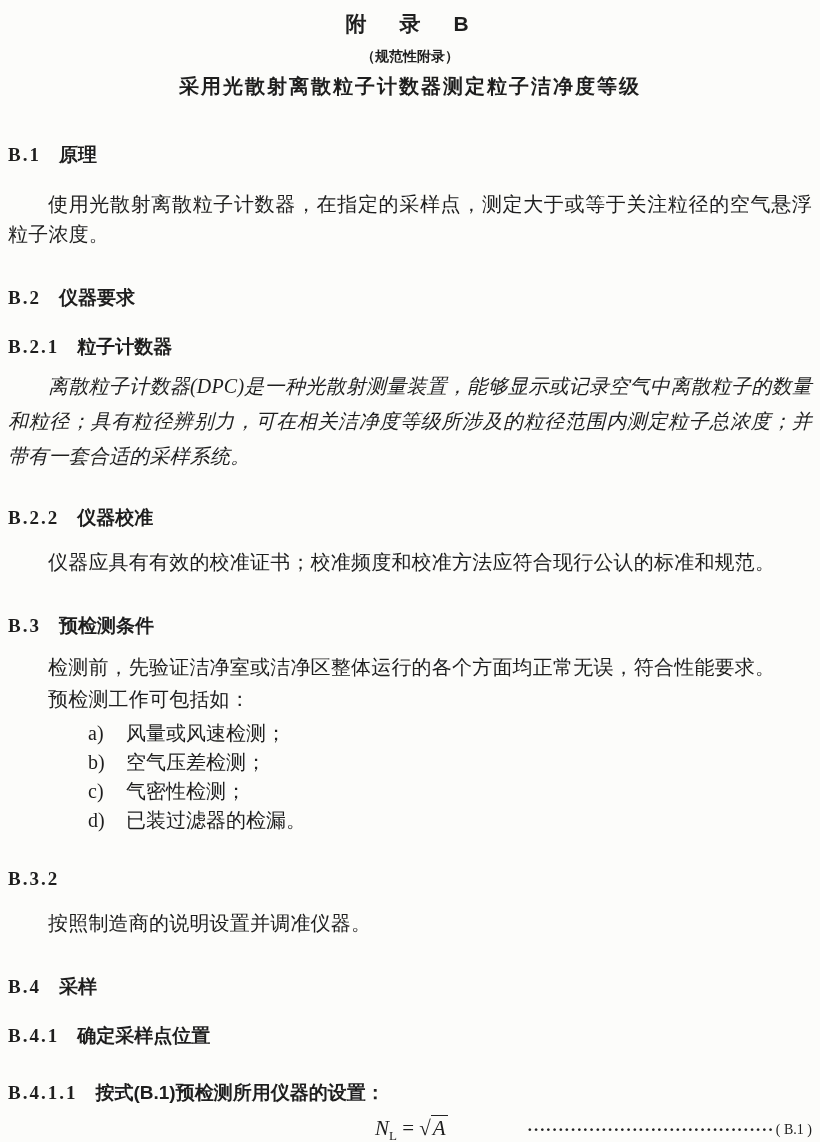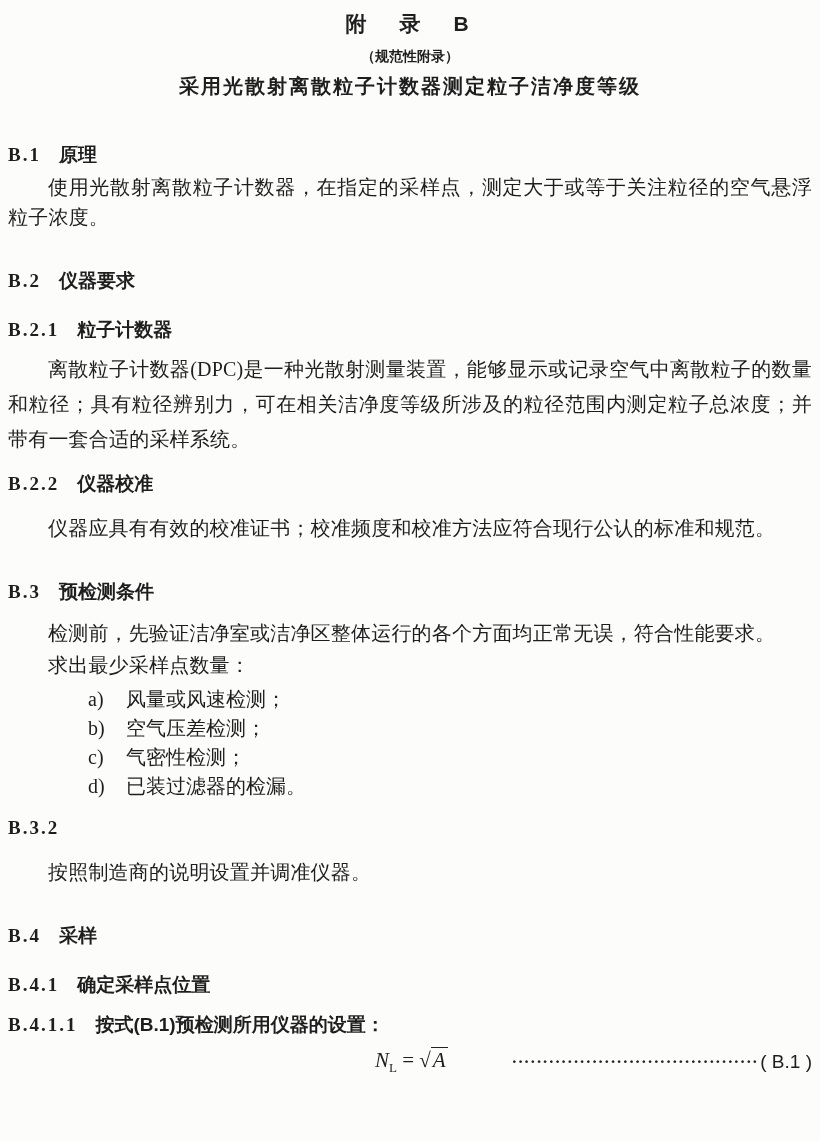--- a/index.html
+++ b/index.html
@@ -56,35 +56,35 @@
   .hd .num {
     font-family: "Liberation Serif", "DejaVu Serif", serif;
     font-weight: bold;
     letter-spacing: 2px;
     margin-right: 18px;
     white-space: nowrap;
   }
   .hd.first { margin-top: 42px; }
   .hd.lvl2  { margin-top: 36px; }
   .hd.lvl3  { margin-top: 23px; }
-  .hd.tight { margin-top: 14px; }
+  .hd.tight { margin-top: 31px; }
 
   
   .para {
     font-size: 20px;
     line-height: 35px;
     text-align: justify;
     text-indent: 2em;
     letter-spacing: 0.2px;
   }
   .p-single { line-height: 30px; }
-  .mt22 { margin-top: 4px; font-family: Liberation Serif, serif; }
+  .mt22 { margin-top: 21px; font-family: Liberation Serif, serif; }
   .mt16 { margin-top: 16px; }
   .mt14 { margin-top: 13px; }
-  .mt10 { margin-top: 9px; }
+  .mt10 { margin-top: 9px; font-style: italic; }
   .mt2  { margin-top: 2px; }
 
   
   .letter-list { margin-top: 5px; list-style: none; }
   .letter-list li {
     font-size: 20px;
     line-height: 29px;
     padding-left: 80px;
     display: flex;
   }
@@ -120,22 +120,22 @@
     text-align: right;
     font-weight: bold;
     font-size: 17px;
     letter-spacing: 0.5px;
     color: #222;
     overflow: hidden;
     white-space: nowrap;
     margin-left: 30px;
   }
   .eq-ref {
-    font-family: Liberation Sans, sans-serif;
-    font-size: 19px;
+    font-family: Liberation Serif, serif;
+    font-size: 14px;
     white-space: nowrap;
     padding-left: 2px;
   }
 </style>
 </head>
 <body>
 
 <div class="page">
   <div class="inner">
 
@@ -165,21 +165,21 @@
       <span>仪器校准</span>
     </div>
     <p class="para p-single mt16">仪器应具有有效的校准证书；校准频度和校准方法应符合现行公认的标准和规范。</p>
 
     <div class="hd lvl2">
       <span class="num">B.3</span>
       <span>预检测条件</span>
     </div>
 
     <p class="para p-single mt14">检测前，先验证洁净室或洁净区整体运行的各个方面均正常无误，符合性能要求。</p>
-    <p class="para p-single mt2">求出最少采样点数量：</p>
+    <p class="para p-single mt2">预检测工作可包括如：</p>
 
     <ul class="letter-list">
       <li>
         <span class="li-label">a)</span>
         <span>风量或风速检测；</span>
       </li>
       <li>
         <span class="li-label">b)</span>
         <span>空气压差检测；</span>
       </li>

